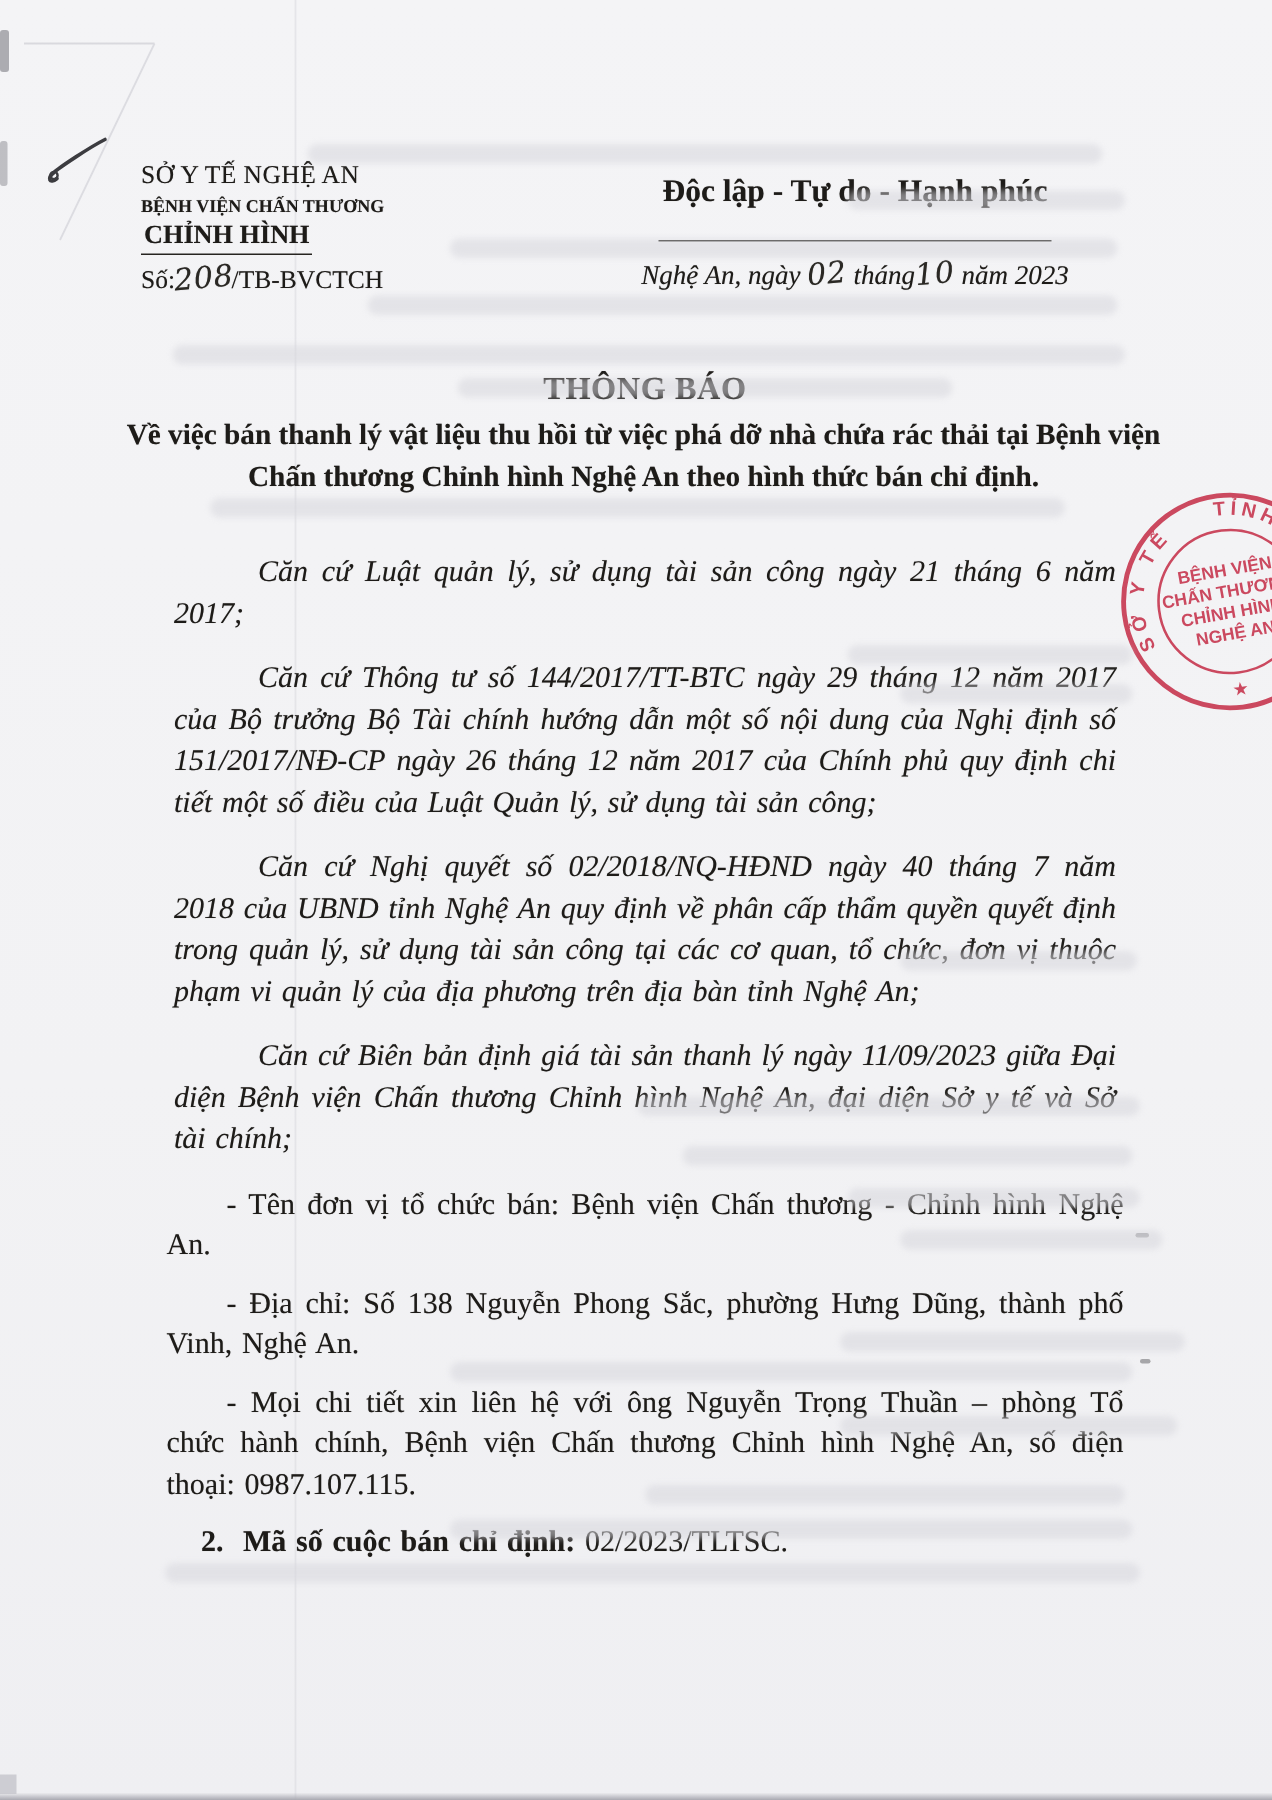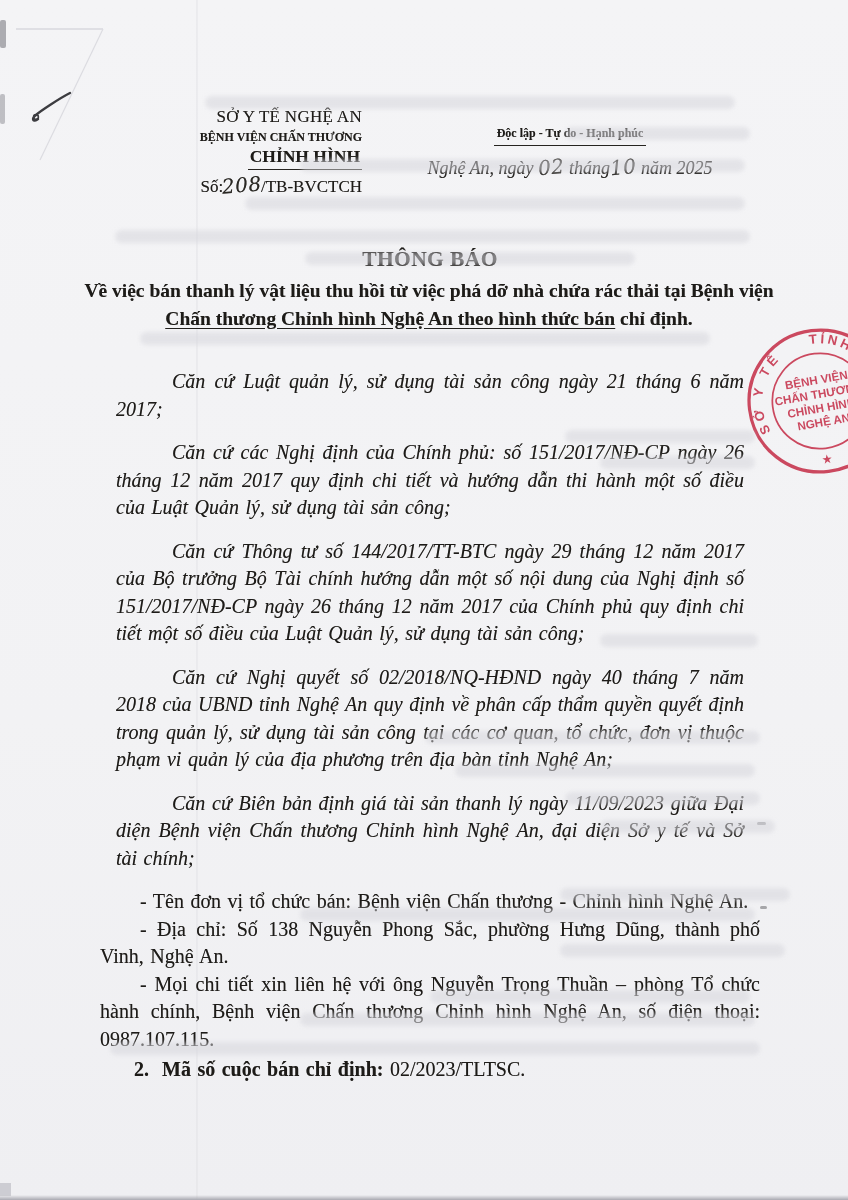--- a/index.html
+++ b/index.html
@@ -5,47 +5,47 @@
   html,body{margin:0;padding:0;background:#e8e8ea;}
   .page{
     position:relative; width:848px; height:1200px; margin:0 auto;
     background:linear-gradient(180deg,#f4f4f6 0%,#f2f2f4 60%,#efeff2 100%);
     overflow:hidden;
     font-family:"Liberation Serif","DejaVu Serif",serif;
     color:#1d1b18;
   }
   .txt{ text-shadow:0 0 .5px rgba(40,38,34,.45); }
   
-  .header-left{ position:absolute; left:94px; top:106px; width:268px; text-align:right; line-height:1.28;}
+  .header-left{ position:absolute; left:94px; top:106px; width:268px; text-align:left; line-height:1.28;}
   .hl1{ font-size:17px; letter-spacing:.3px;}
   .hl2{ font-size:12px; font-weight:bold; margin-top:2px;}
   .hl3{ font-size:17.5px; font-weight:bold; display:inline-block; border-bottom:1.6px solid #262420; padding:0 2px 1px;}
   .hl4{ font-size:17px; margin-top:3px;}
   .header-right{ position:absolute; left:378px; top:108px; width:384px; text-align:center;}
   .hr1{ font-size:17.5px; font-weight:bold; letter-spacing:.2px;}
-  .hr2{ font-size:12px; font-weight:bold; display:inline-block; border-bottom:1.6px solid #262420; padding:0 3px 4px; margin-top:18px;}
+  .hr2{ font-size:21px; font-weight:bold; display:inline-block; border-bottom:1.6px solid #262420; padding:0 3px 20px; margin-top:7px;}
   .hr3{ font-size:18px; font-style:italic; margin-top:9px;}
   .hand{ font-family:"DejaVu Serif",serif; font-style:italic; display:inline-block;
          transform:rotate(-5deg); font-size:20px; letter-spacing:.5px; color:#2a2824; }
   .hand-num{ margin:0 -1px; }
   
   .doc-title{ position:absolute; top:247px; left:100px; width:660px; text-align:center;
               font-size:21.5px; font-weight:bold; letter-spacing:.4px;}
   .doc-subtitle{ position:absolute; top:277px; left:82px; width:694px; text-align:center;
                  font-size:19.5px; font-weight:bold; line-height:27.5px;}
-  .u{ text-decoration:underline; text-underline-offset:3px;}
+  .u{ text-underline-offset:3px;}
   
   .body{ position:absolute; top:352px; left:100px; width:660px;
          font-size:20px; line-height:27.5px; text-align:justify;
          word-spacing:1.5px;}
   .recital{ margin:16px; font-style:italic; text-indent:56px;}
   .sec{ margin:3px 0 0; text-indent:34px;}
   .sec .num,.sec .head{ font-weight:bold;}
   .sec .val{ font-weight:normal;}
-  .item{ margin:0; text-indent:40px;}
+  .item{ margin:11px; text-indent:40px;}
   
   .stamp{ position:absolute; left:744px; top:325px; width:152px; height:152px;
           transform:rotate(-7deg); opacity:.92; mix-blend-mode:multiply;}
   
   .smudge{ position:absolute; height:13px; border-radius:7px;
            background:#d7d7dd; filter:blur(2px); opacity:.55; pointer-events:none;}
   .creases{ position:absolute; left:0; top:0; pointer-events:none;}
   .penmark{ position:absolute; left:28px; top:86px; pointer-events:none;}
   .edge{ position:absolute; pointer-events:none;}
   .edge-bottom{ left:0; bottom:0; width:848px; height:5px;
@@ -77,30 +77,29 @@
     <div><span class="hl3">CHỈNH HÌNH</span></div>
     <div class="hl4"><span>Số:</span><span class="hand hand-num">208</span><span>/TB-BVCTCH</span></div>
   </div>
 
   <div class="header-right txt">
     <div><span class="hr2">Độc lập - Tự do - Hạnh phúc</span></div>
     <div class="hr3">
       <span>Nghệ An, ngày</span>
       <span class="hand">02</span>
       <span>tháng</span><span class="hand">10</span>
-      <span>năm 2025</span>
+      <span>năm 2023</span>
     </div>
   </div>
 
   <div class="doc-title txt">THÔNG BÁO</div>
   <div class="doc-subtitle txt"><span>Về việc bán thanh lý vật liệu thu hồi từ việc phá dỡ nhà chứa rác thải tại Bệnh viện </span><span class="u">Chấn thương Chỉnh hình Nghệ An theo hình thức bán</span><span> chỉ định.</span></div>
 
   <div class="body txt">
     <p class="recital">Căn cứ Luật quản lý, sử dụng tài sản công ngày 21 tháng 6 năm 2017;</p>
-    <p class="recital">Căn cứ các Nghị định của Chính phủ: số 151/2017/NĐ-CP ngày 26 tháng 12 năm 2017 quy định chi tiết và hướng dẫn thi hành một số điều của Luật Quản lý, sử dụng tài sản công;</p>
     <p class="recital">Căn cứ Thông tư số 144/2017/TT-BTC ngày 29 tháng 12 năm 2017 của Bộ trưởng Bộ Tài chính hướng dẫn một số nội dung của Nghị định số 151/2017/NĐ-CP ngày 26 tháng 12 năm 2017 của Chính phủ quy định chi tiết một số điều của Luật Quản lý, sử dụng tài sản công;</p>
     <p class="recital">Căn cứ Nghị quyết số 02/2018/NQ-HĐND ngày 40 tháng 7 năm 2018 của UBND tỉnh Nghệ An quy định về phân cấp thẩm quyền quyết định trong quản lý, sử dụng tài sản công tại các cơ quan, tổ chức, đơn vị thuộc phạm vi quản lý của địa phương trên địa bàn tỉnh Nghệ An;</p>
     <p class="recital">Căn cứ Biên bản định giá tài sản thanh lý ngày 11/09/2023 giữa Đại diện Bệnh viện Chấn thương Chỉnh hình Nghệ An, đại diện Sở y tế và Sở tài chính;</p>
 
     <p class="item">- Tên đơn vị tổ chức bán: Bệnh viện Chấn thương - Chỉnh hình Nghệ An.</p>
     <p class="item">- Địa chỉ: Số 138 Nguyễn Phong Sắc, phường Hưng Dũng, thành phố Vinh, Nghệ An.</p>
     <p class="item">- Mọi chi tiết xin liên hệ với ông Nguyễn Trọng Thuần – phòng Tổ chức hành chính, Bệnh viện Chấn thương Chỉnh hình Nghệ An, số điện thoại: 0987.107.115.</p>
 
     <p class="sec"><span class="num">2.</span>&nbsp;&nbsp;<span class="head">Mã số cuộc bán chỉ định:</span>&nbsp;<span class="val">02/2023/TLTSC.</span></p>
   </div>

